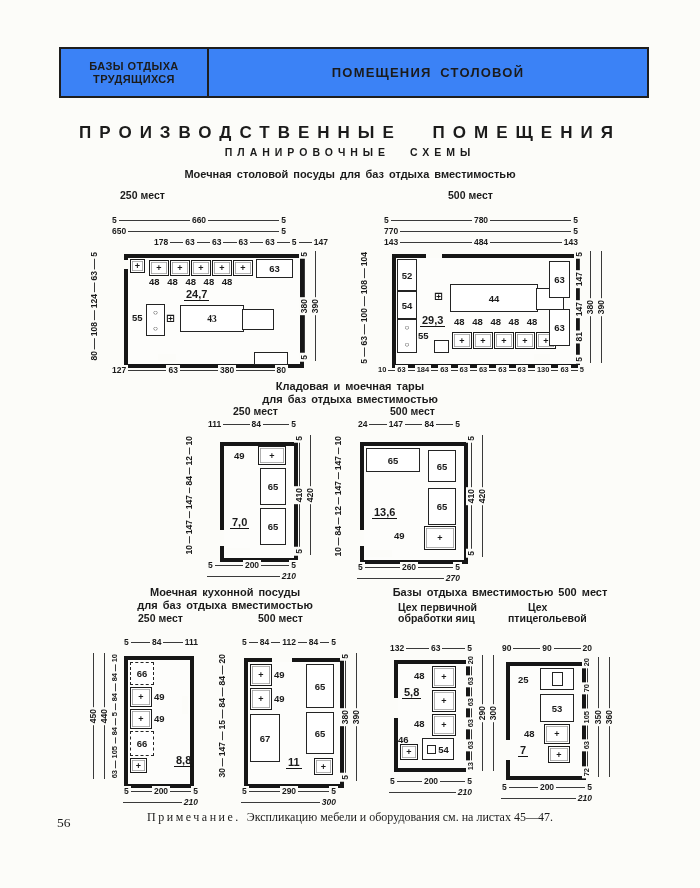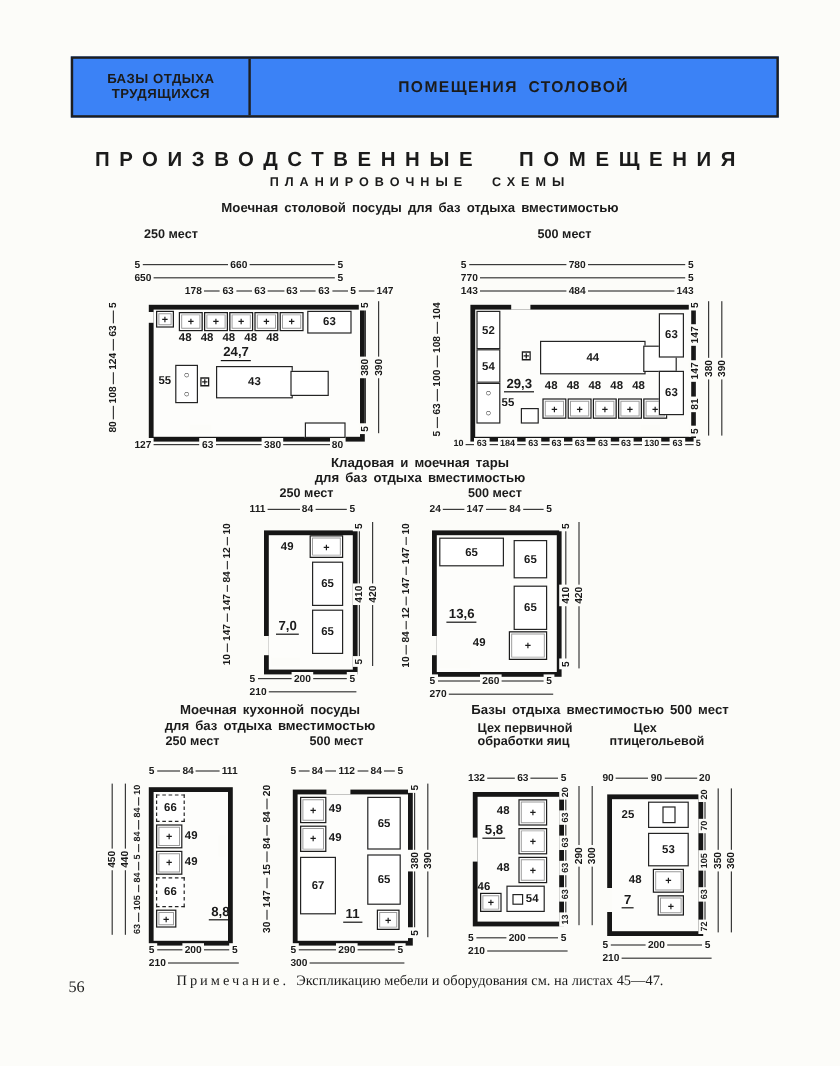--- a/index.html
+++ b/index.html
@@ -15,21 +15,21 @@
   .s-title{position:absolute;text-align:center;font-size:11px;font-weight:bold;word-spacing:2px;}
   .cap{position:absolute;font-size:10.5px;font-weight:bold;}
   
   .plan{position:absolute;}
   .plan > *{position:absolute;}
   .room{border:4px solid #161616;background:#fdfdfb;}
   .gap{background:#fcfcf9;}
   .dimrow{display:flex;justify-content:space-between;align-items:center;height:10px;font-size:8.5px;font-weight:bold;white-space:nowrap;}
   .dimrow::before{content:"";position:absolute;left:1px;right:1px;top:5px;border-top:1px solid #3a3a3a;}
   .dimrow span{position:relative;background:#fcfcf9;padding:0 2px;line-height:10px;}
-  .dimrow.c{justify-content:flex-start;}
+  .dimrow.c{justify-content:flex-end;font-style:italic;}
   .dimrow.sm{font-size:7.5px;}
   .dimcol{display:flex;flex-direction:column;justify-content:space-between;align-items:center;width:10px;font-size:8.5px;font-weight:bold;}
   .dimcol::before{content:"";position:absolute;top:1px;bottom:1px;left:4.5px;border-left:1px solid #3a3a3a;}
   .dimcol span{position:relative;background:#fcfcf9;writing-mode:vertical-rl;transform:rotate(180deg);padding:2px 0;line-height:10px;}
   .dimcol.c{justify-content:center;}
   .dimcol.sm{font-size:7.5px;}
   .eq{border:1.3px solid #242424;background:#fff;display:flex;align-items:center;justify-content:center;font-size:9.5px;font-weight:bold;gap:2px;}
   .eq.dash{border-style:dashed;}
   .sk{border:1.3px solid #1c1c1c;background:#fff;display:flex;align-items:center;justify-content:center;font-size:9px;font-weight:bold;box-shadow:inset 0 0 0 1px #fff,inset 0 0 0 1.8px #9a9a9a;}
   .lbl{font-size:9.5px;font-weight:bold;white-space:nowrap;}
@@ -98,21 +98,21 @@
   <div class="sk" style="left:147px;top:46px;width:18px;height:14px;">+</div>
   <div class="joined" style="left:63px;top:62px;">48 48 48 48 48</div>
   <div class="area" style="left:98px;top:74px;">24,7</div>
   <div class="eq" style="left:170px;top:45px;width:35px;height:17px;">63</div>
   <div class="lbl" style="left:46px;top:98px;">55</div>
   <div class="eq circs" style="left:60px;top:90px;width:17px;height:30px;">
     <span>○</span>
     <span>○</span>
   </div>
   <div class="lbl" style="left:80px;top:98px;font-size:11px;">⊞</div>
-  <div class="eq" style="left:94px;top:91px;width:62px;height:25px;">43</div>
+  <div class="eq" style="left:94px;top:91px;width:62px;height:25px;font-family:Liberation Serif, serif;">43</div>
   <div class="eq" style="left:156px;top:95px;width:30px;height:19px;"></div>
   <div class="eq" style="left:168px;top:138px;width:32px;height:11px;"></div>
   <div class="dimcol" style="left:213px;top:36px;height:112px;">
       <span>5</span>
       <span>380</span>
       <span>5</span>
     </div>
   <div class="dimcol c" style="left:224px;top:36px;height:112px;">
       <span>390</span>
     </div>

